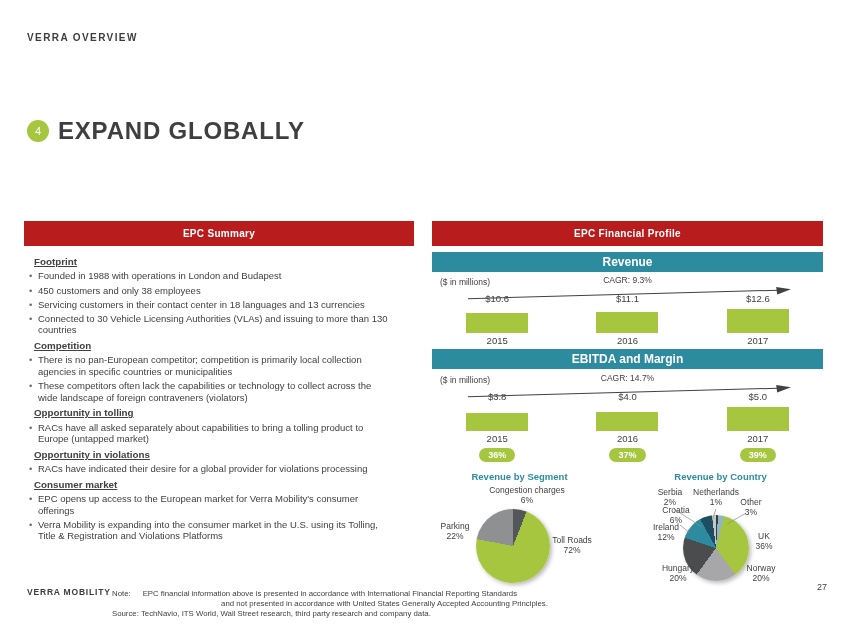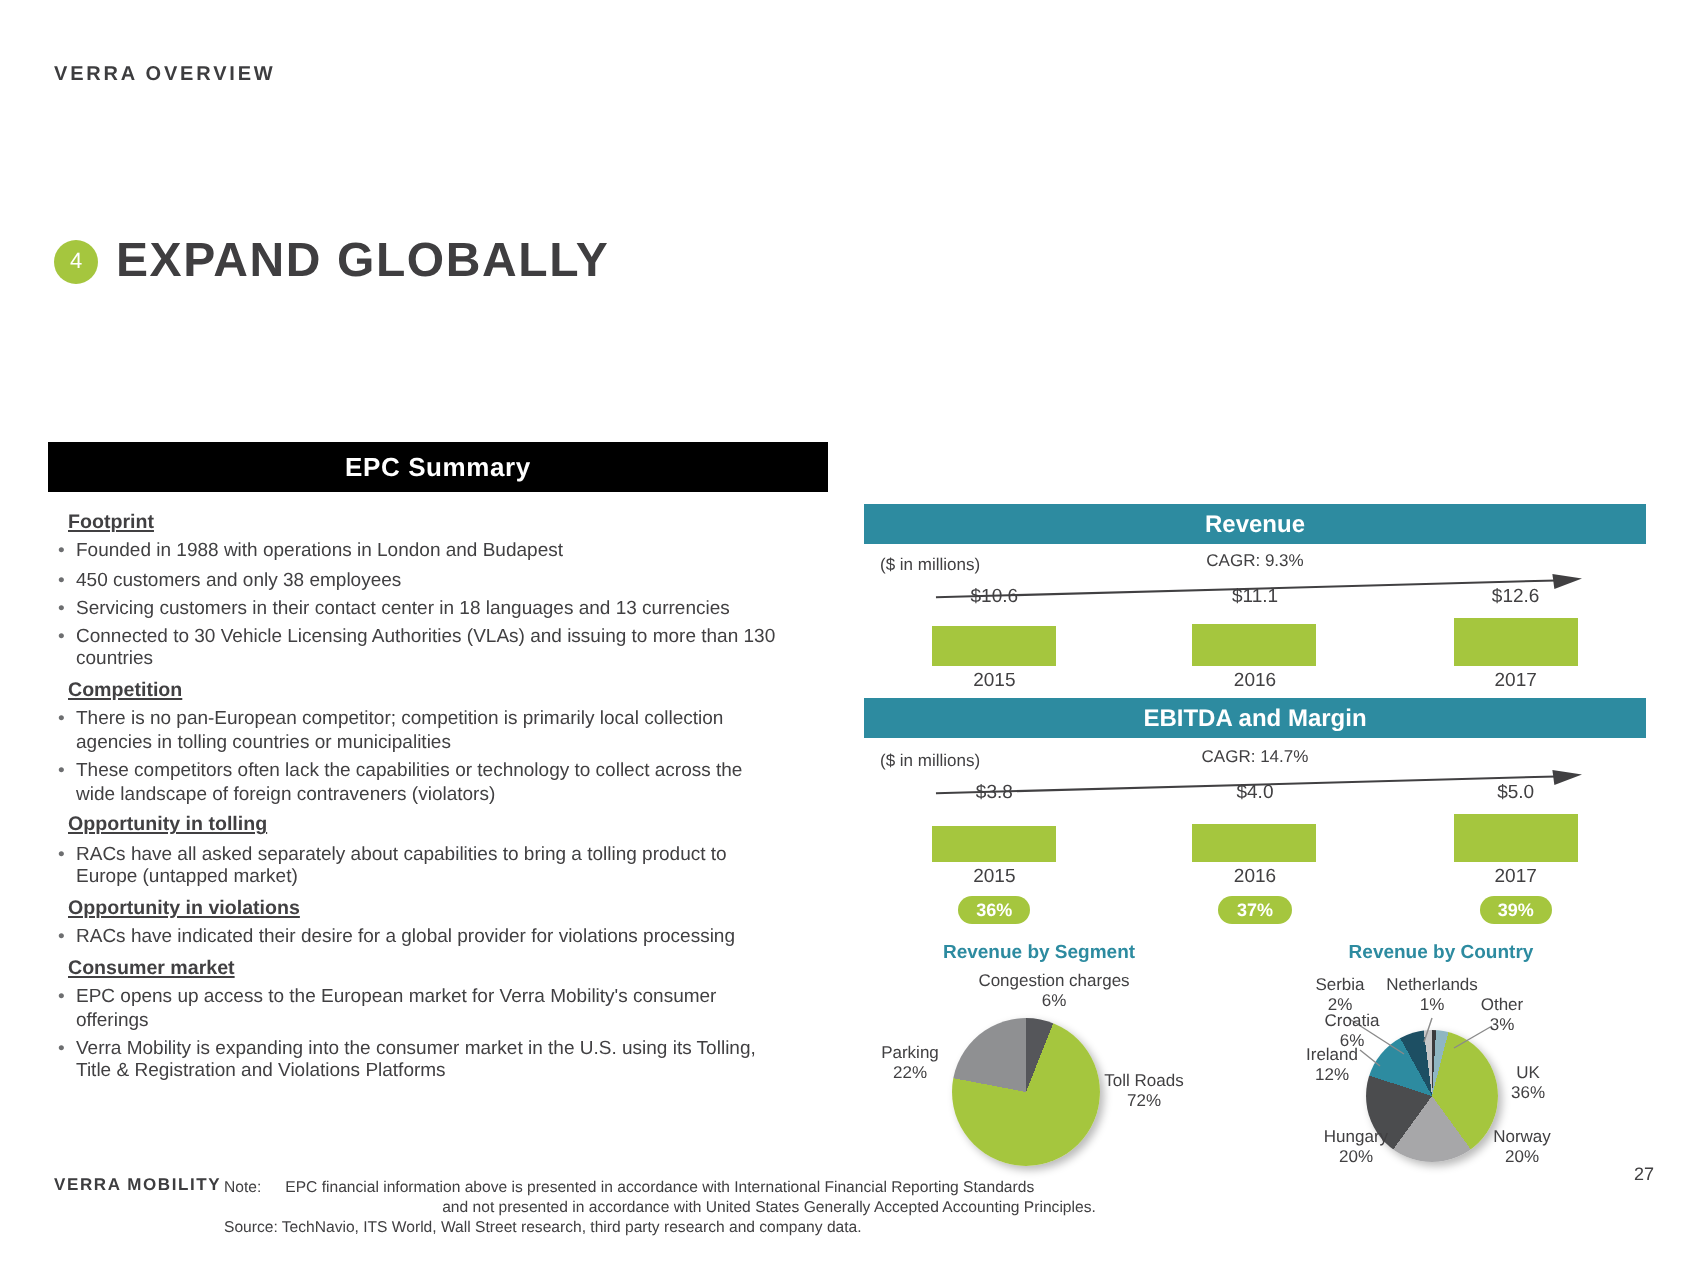--- a/index.html
+++ b/index.html
@@ -13,22 +13,22 @@
     font-size:10px; font-weight:700; letter-spacing:1.4px; color:#3d3d3f;
   }
   .title-row { position:absolute; left:27px; top:117px; display:flex; align-items:center; gap:9px; }
   .step-circle {
     width:22px; height:22px; border-radius:50%; background:#a5c63e; color:#fff;
     font-size:11px; display:flex; align-items:center; justify-content:center; flex:0 0 22px;
   }
   .page-title { margin:0; font-size:24px; font-weight:600; letter-spacing:0.8px; color:#3f3e40; }
 
   .panel-header {
-    background:#000000; color:#fff; text-align:center;
-    font-size:13px; font-weight:700; height:25px; line-height:25px; letter-spacing:0.3px;
+    background:#b91c1c; color:#fff; text-align:center;
+    font-size:10px; font-weight:700; height:25px; line-height:25px; letter-spacing:0.3px;
   }
 
   
   .left-panel { position:absolute; left:24px; top:221px; width:390px; }
   .left-body { padding:6px 26px 0 0; font-size:9.5px; line-height:1.22; color:#414042; }
   .sec-heading { font-weight:700; text-decoration:underline; margin:4px 0 2px 10px; font-size:9.8px; }
   ul.bullets { list-style:none; margin:0; padding:0; }
   ul.bullets li { position:relative; padding-left:14px; margin:2.5px 0; }
   ul.bullets li::before { content:"\2022"; position:absolute; left:5px; top:0; color:#6d6e70; }
 
@@ -95,21 +95,21 @@
       <div class="sec-heading">Footprint</div>
       <ul class="bullets">
         <li>Founded in 1988 with operations in London and Budapest</li>
         <li>450 customers and only 38 employees</li>
         <li>Servicing customers in their contact center in 18 languages and 13 currencies</li>
         <li>Connected to 30 Vehicle Licensing Authorities (VLAs) and issuing to more than 130 countries</li>
       </ul>
 
       <div class="sec-heading">Competition</div>
       <ul class="bullets">
-        <li>There is no pan-European competitor; competition is primarily local collection agencies in tolling countries or municipalities</li>
+        <li>There is no pan-European competitor; competition is primarily local collection agencies in specific countries or municipalities</li>
         <li>These competitors often lack the capabilities or technology to collect across the wide landscape of foreign contraveners (violators)</li>
       </ul>
 
       <div class="sec-heading">Opportunity in tolling</div>
       <ul class="bullets">
         <li>RACs have all asked separately about capabilities to bring a tolling product to Europe (untapped market)</li>
       </ul>
 
       <div class="sec-heading">Opportunity in violations</div>
       <ul class="bullets">
@@ -119,20 +119,21 @@
       <div class="sec-heading">Consumer market</div>
       <ul class="bullets">
         <li>EPC opens up access to the European market for Verra Mobility's consumer offerings</li>
         <li>Verra Mobility is expanding into the consumer market in the U.S. using its Tolling, Title &amp; Registration and Violations Platforms</li>
       </ul>
 
     </div>
   </div>
 
   <div class="right-panel">
+    <div class="panel-header">EPC Financial Profile</div>
 
     <div class="teal-bar" id="revenue-teal">Revenue</div>
 
     <div class="chart" id="revenue-chart">
       <div class="unit-label">($ in millions)</div>
       <div class="cagr-label">CAGR: 9.3%</div>
       <svg class="cagr-arrow" viewBox="0 0 330 16" preserveAspectRatio="none">
         <line x1="2" y1="13.5" x2="316" y2="4.5" stroke="#414042" stroke-width="1.1"></line>
         <polygon points="314,1 329,3.5 315,9" fill="#414042"></polygon>
       </svg>

